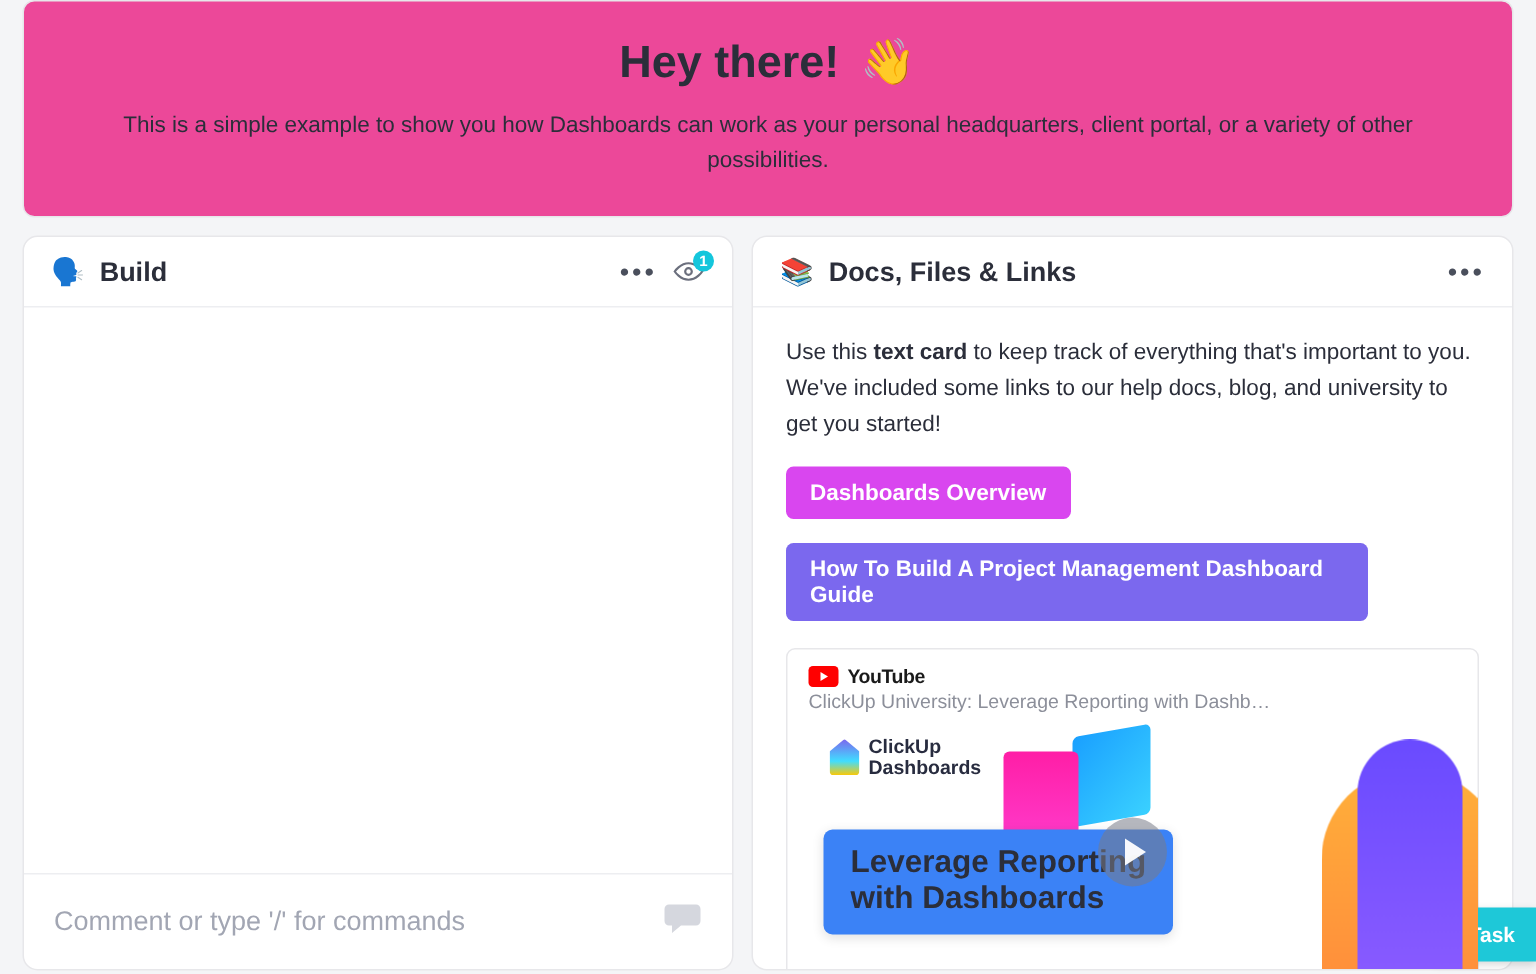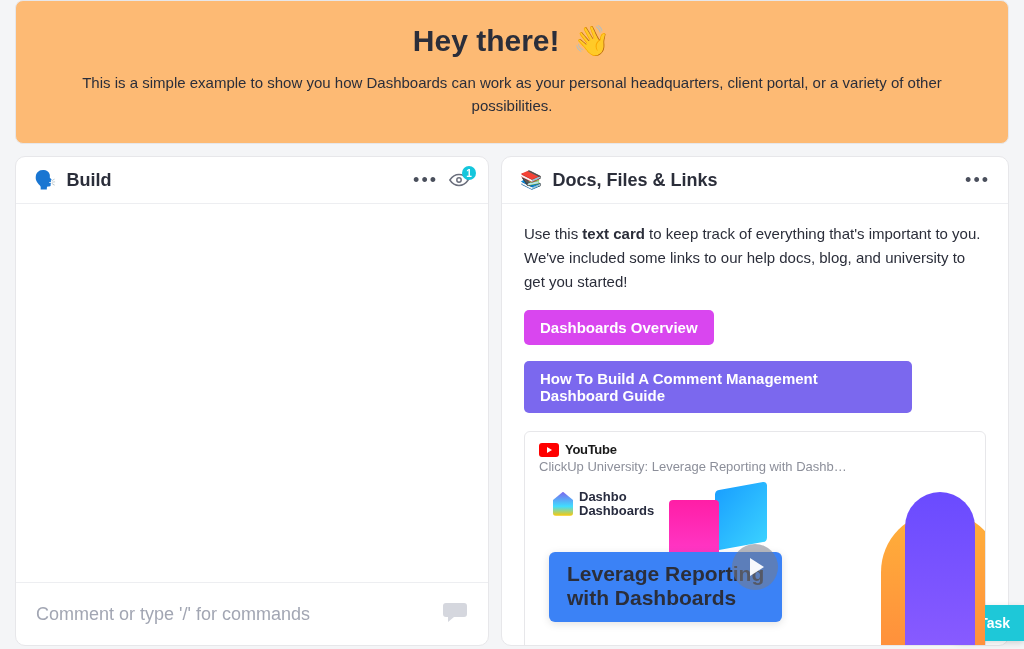--- a/index.html
+++ b/index.html
@@ -9,21 +9,21 @@
     width: 1024px;
     height: 649px;
     overflow: hidden;
     color: #2b2e3a;
   }
   .canvas {
     position: relative;
     padding: 0 15px 10px 15px;
   }
   .hero-card {
-    background: #fdba74;
+    background: #ec4899;
     border: 1px solid #e7e7ea;
     border-radius: 8px;
     padding: 22px 40px 26px;
     text-align: center;
     margin-bottom: 12px;
   }
   .hero-title {
     font-size: 30px;
     font-weight: 800;
     color: #2b2e3a;
@@ -323,38 +323,38 @@
         </div>
       </div>
       <div class="docs-body">
         <p class="docs-text">
           <span>Use this </span><span class="bold">text card</span><span> to keep track of everything that's important to you. We've included some links to our help docs, blog, and university to get you started!</span>
         </p>
         <div>
           <span class="link-btn teal">Dashboards Overview</span>
         </div>
         <div>
-          <span class="link-btn purple">How To Build A Comment Management Dashboard Guide</span>
+          <span class="link-btn purple">How To Build A Project Management Dashboard Guide</span>
         </div>
 
         <div class="video-card">
           <div class="yt-row">
             <span class="yt-logo"></span>
             <span class="yt-word">YouTube</span>
           </div>
           <div class="video-title">ClickUp University: Leverage Reporting with Dashbo…</div>
           <div class="thumb">
             <div class="shape orange"></div>
             <div class="shape purplebar"></div>
             <div class="shape blue"></div>
             <div class="shape pink"></div>
             <div class="clickup-brand">
               <span class="cu-mark"></span>
               <span class="cu-text">
-                <div>Dashbo</div>
+                <div>ClickUp</div>
                 <div class="line2">Dashboards</div>
               </span>
             </div>
             <div class="play-btn"></div>
             <div class="overlay-box">
               <div class="l1">Leverage Reporting</div>
               <div class="l2">with Dashboards</div>
             </div>
           </div>
         </div>

